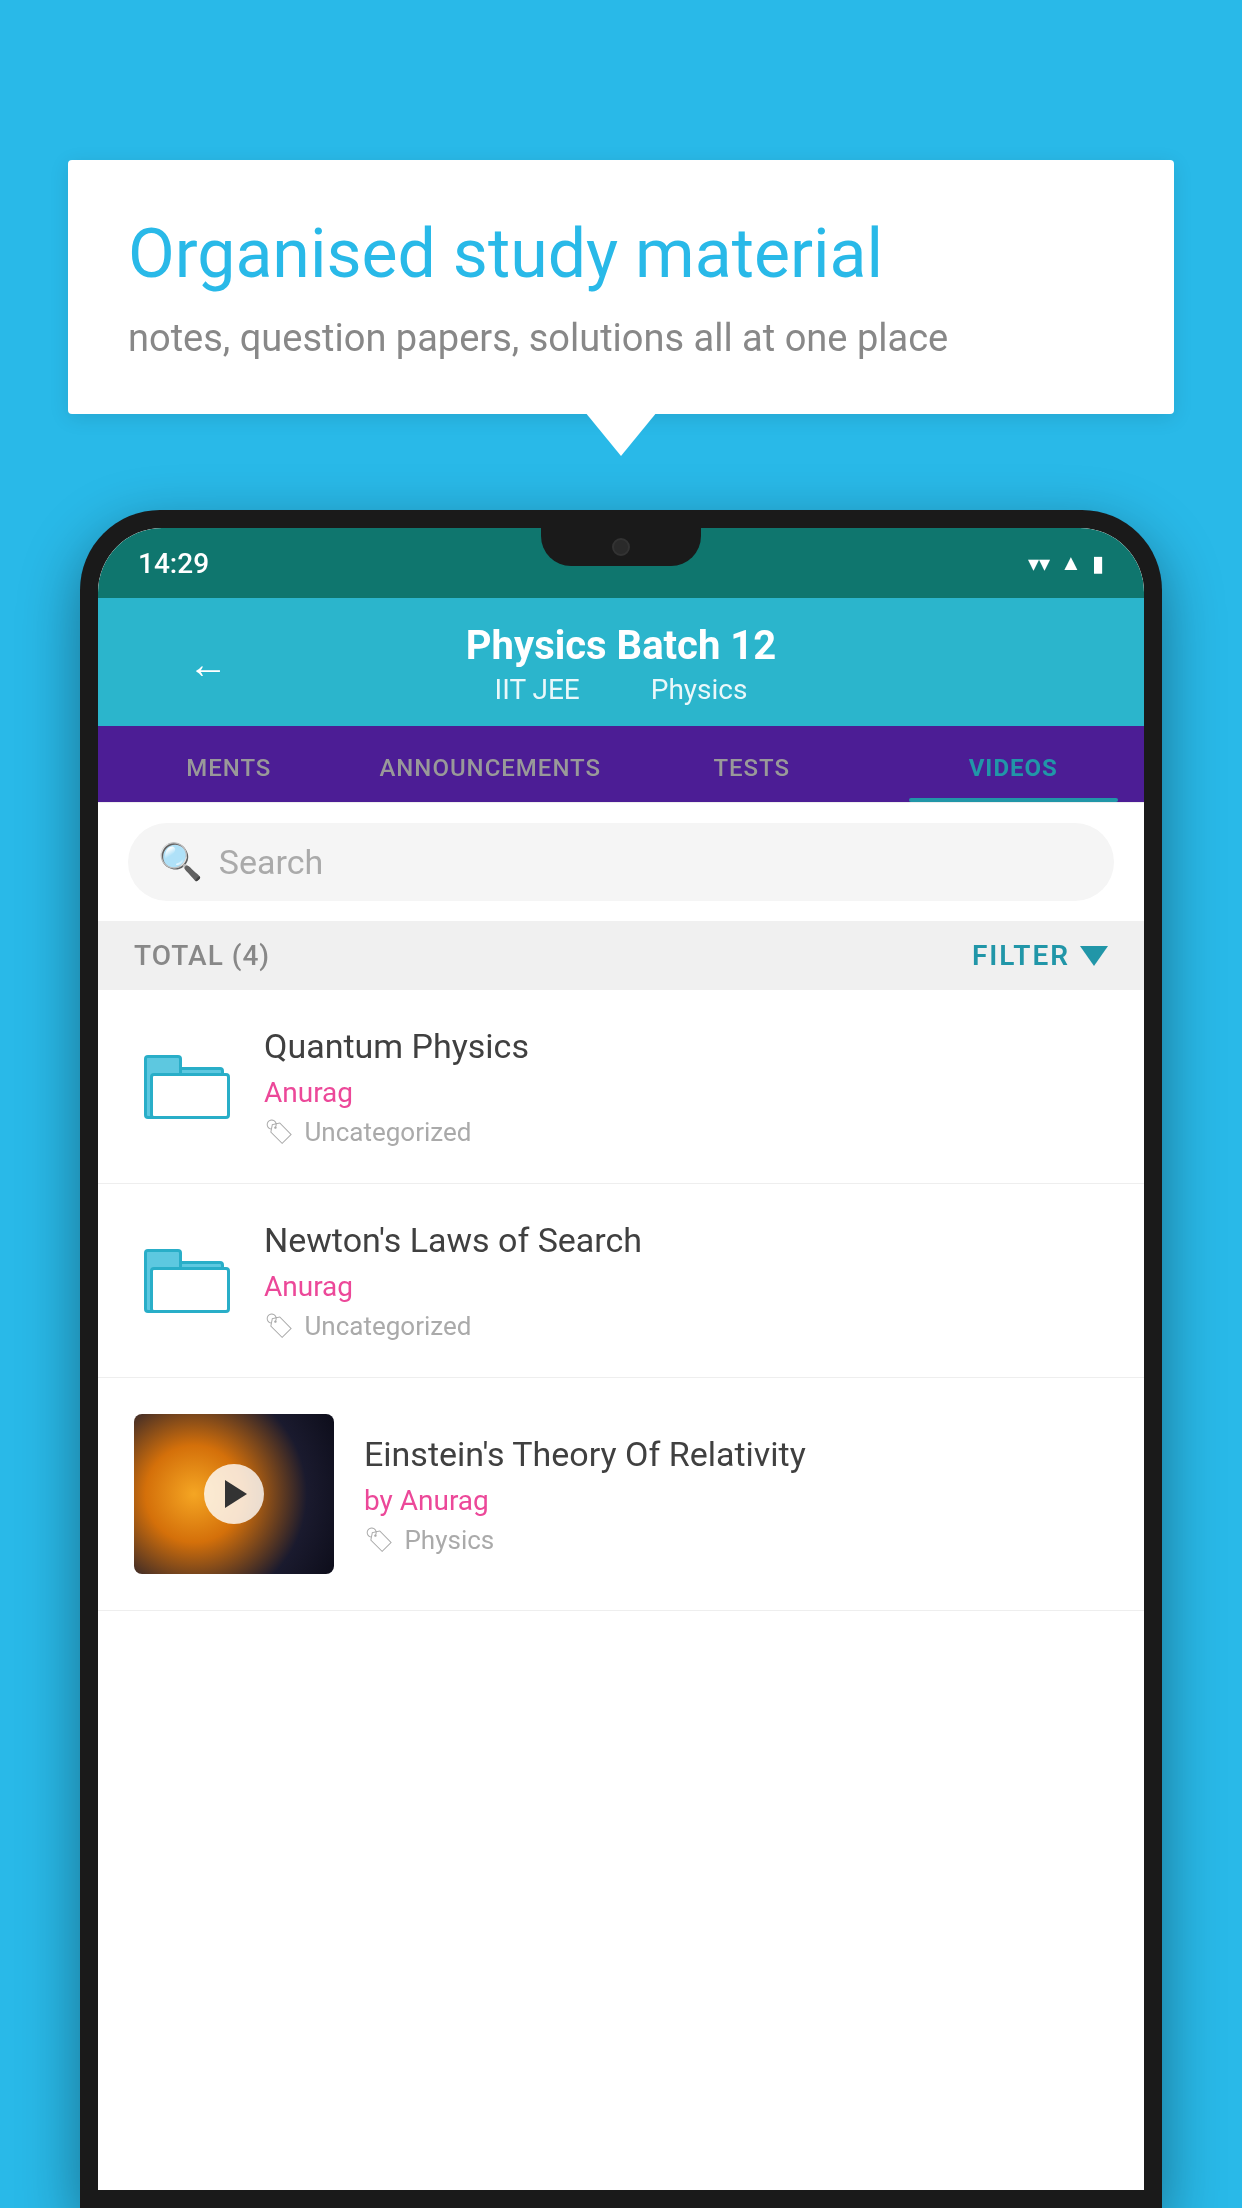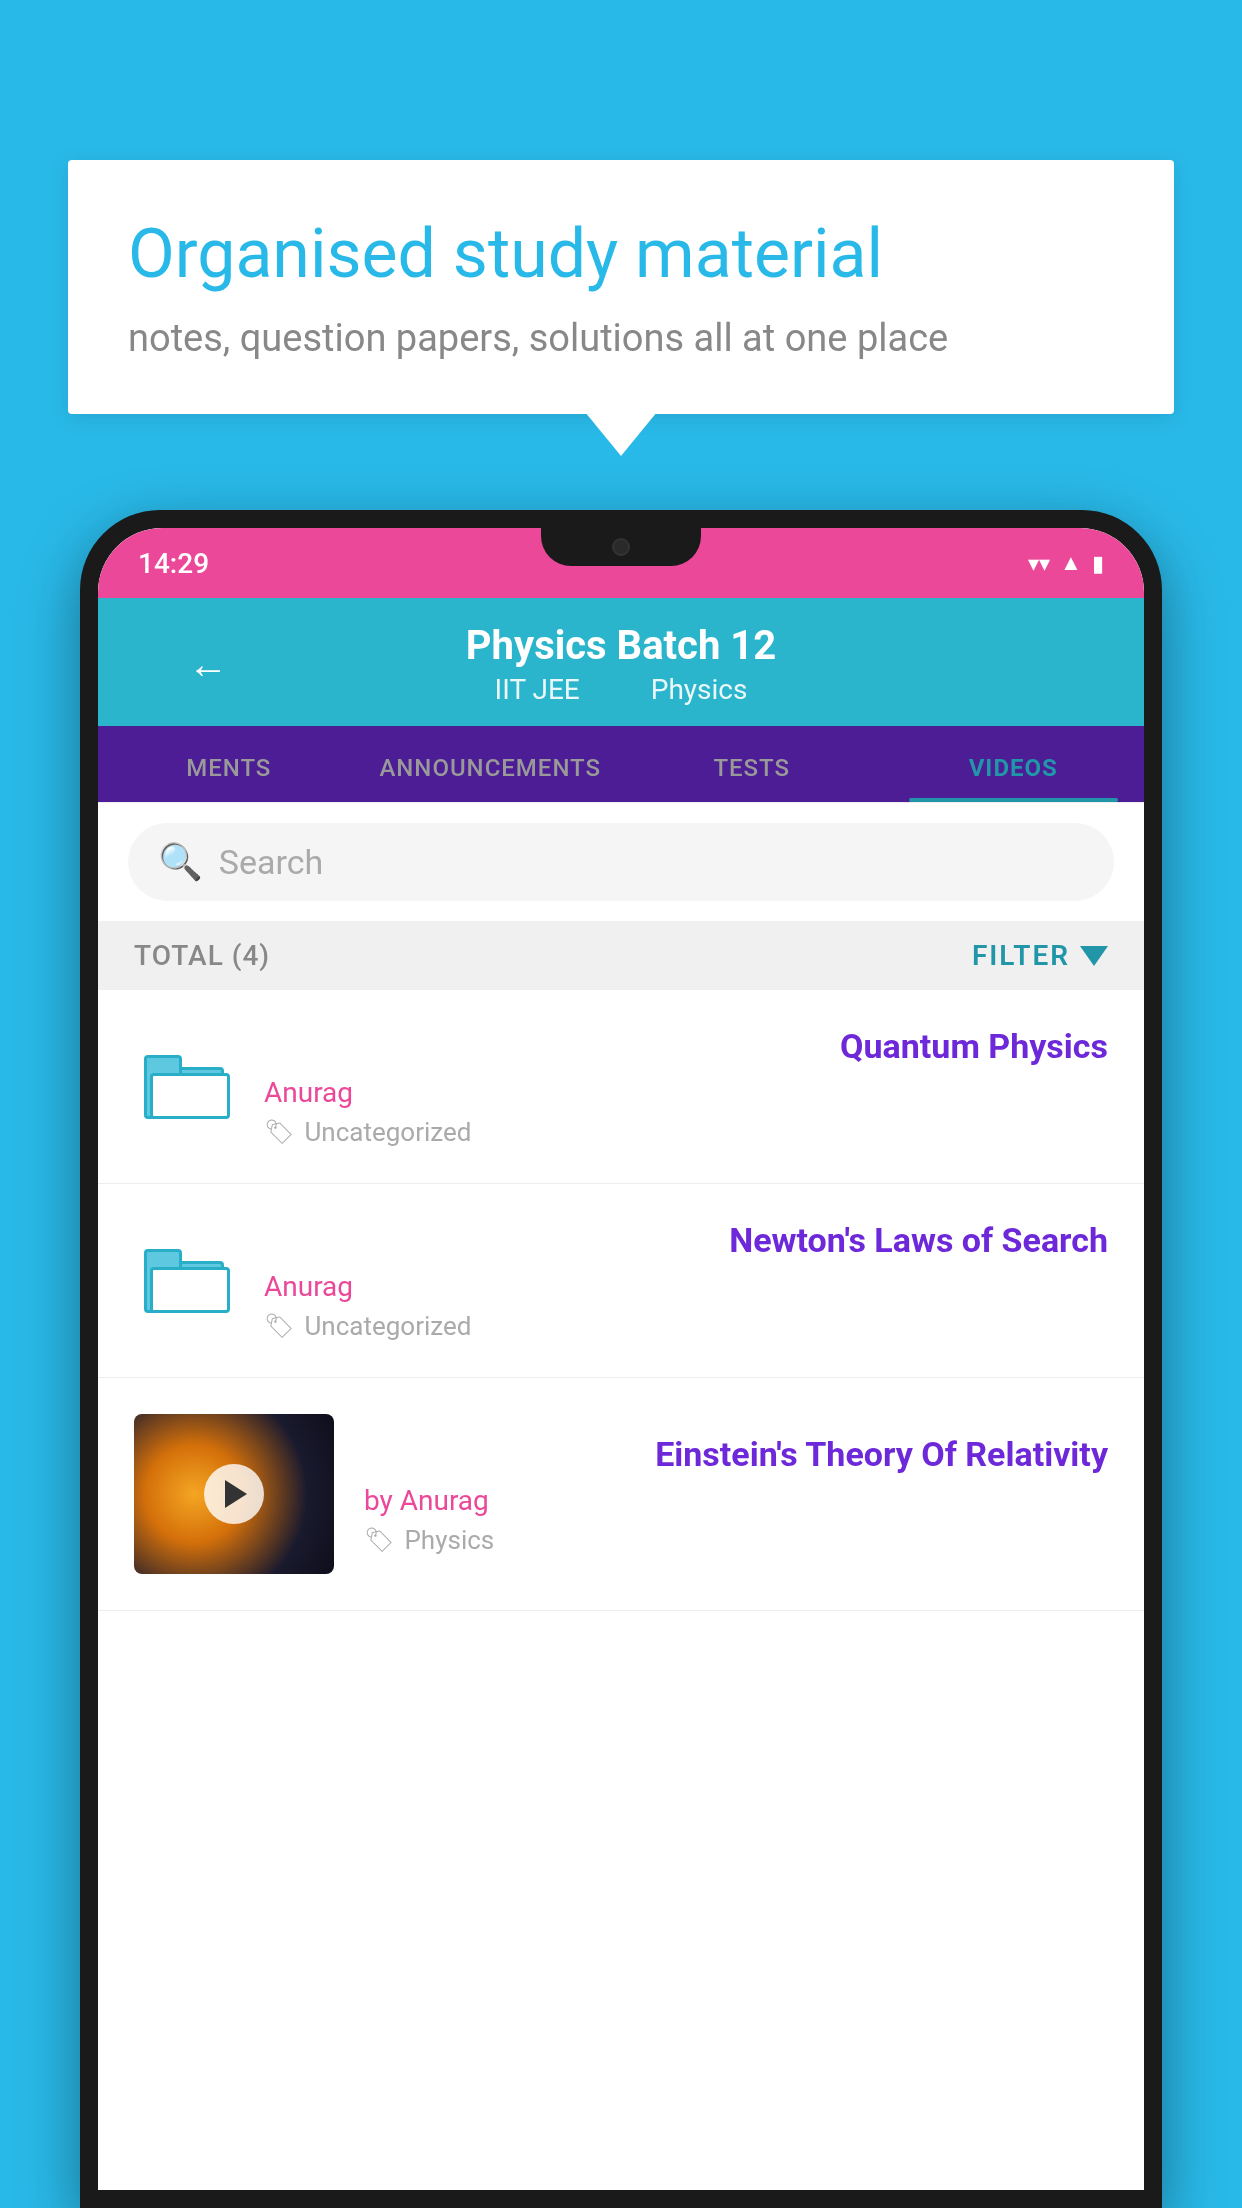--- a/index.html
+++ b/index.html
@@ -73,21 +73,21 @@
       background: white;
       border-radius: 64px 64px 0 0;
       overflow: hidden;
       height: 100%;
       display: flex;
       flex-direction: column;
     }
 
     
     .status-bar {
-      background: #ec4899;
+      background: #0f766e;
       height: 70px;
       display: flex;
       align-items: center;
       justify-content: space-between;
       padding: 0 40px;
       position: relative;
       border-radius: 64px 64px 0 0;
       flex-shrink: 0;
     }
 
@@ -369,25 +369,24 @@
       background: white;
       border-radius: 4px;
       border: 3px solid #29aec8;
     }
 
     .video-info {
       flex: 1;
     }
 
     .video-title {
-      color: #6d28d9;
+      color: #404040;
       font-size: 34px;
-      font-weight: 700;
+      font-weight: 400;
       margin-bottom: 10px;
-      text-align: right;
     }
 
     .video-author {
       color: #ec4899;
       font-size: 28px;
       margin-bottom: 8px;
     }
 
     .video-tag {
       display: flex;

